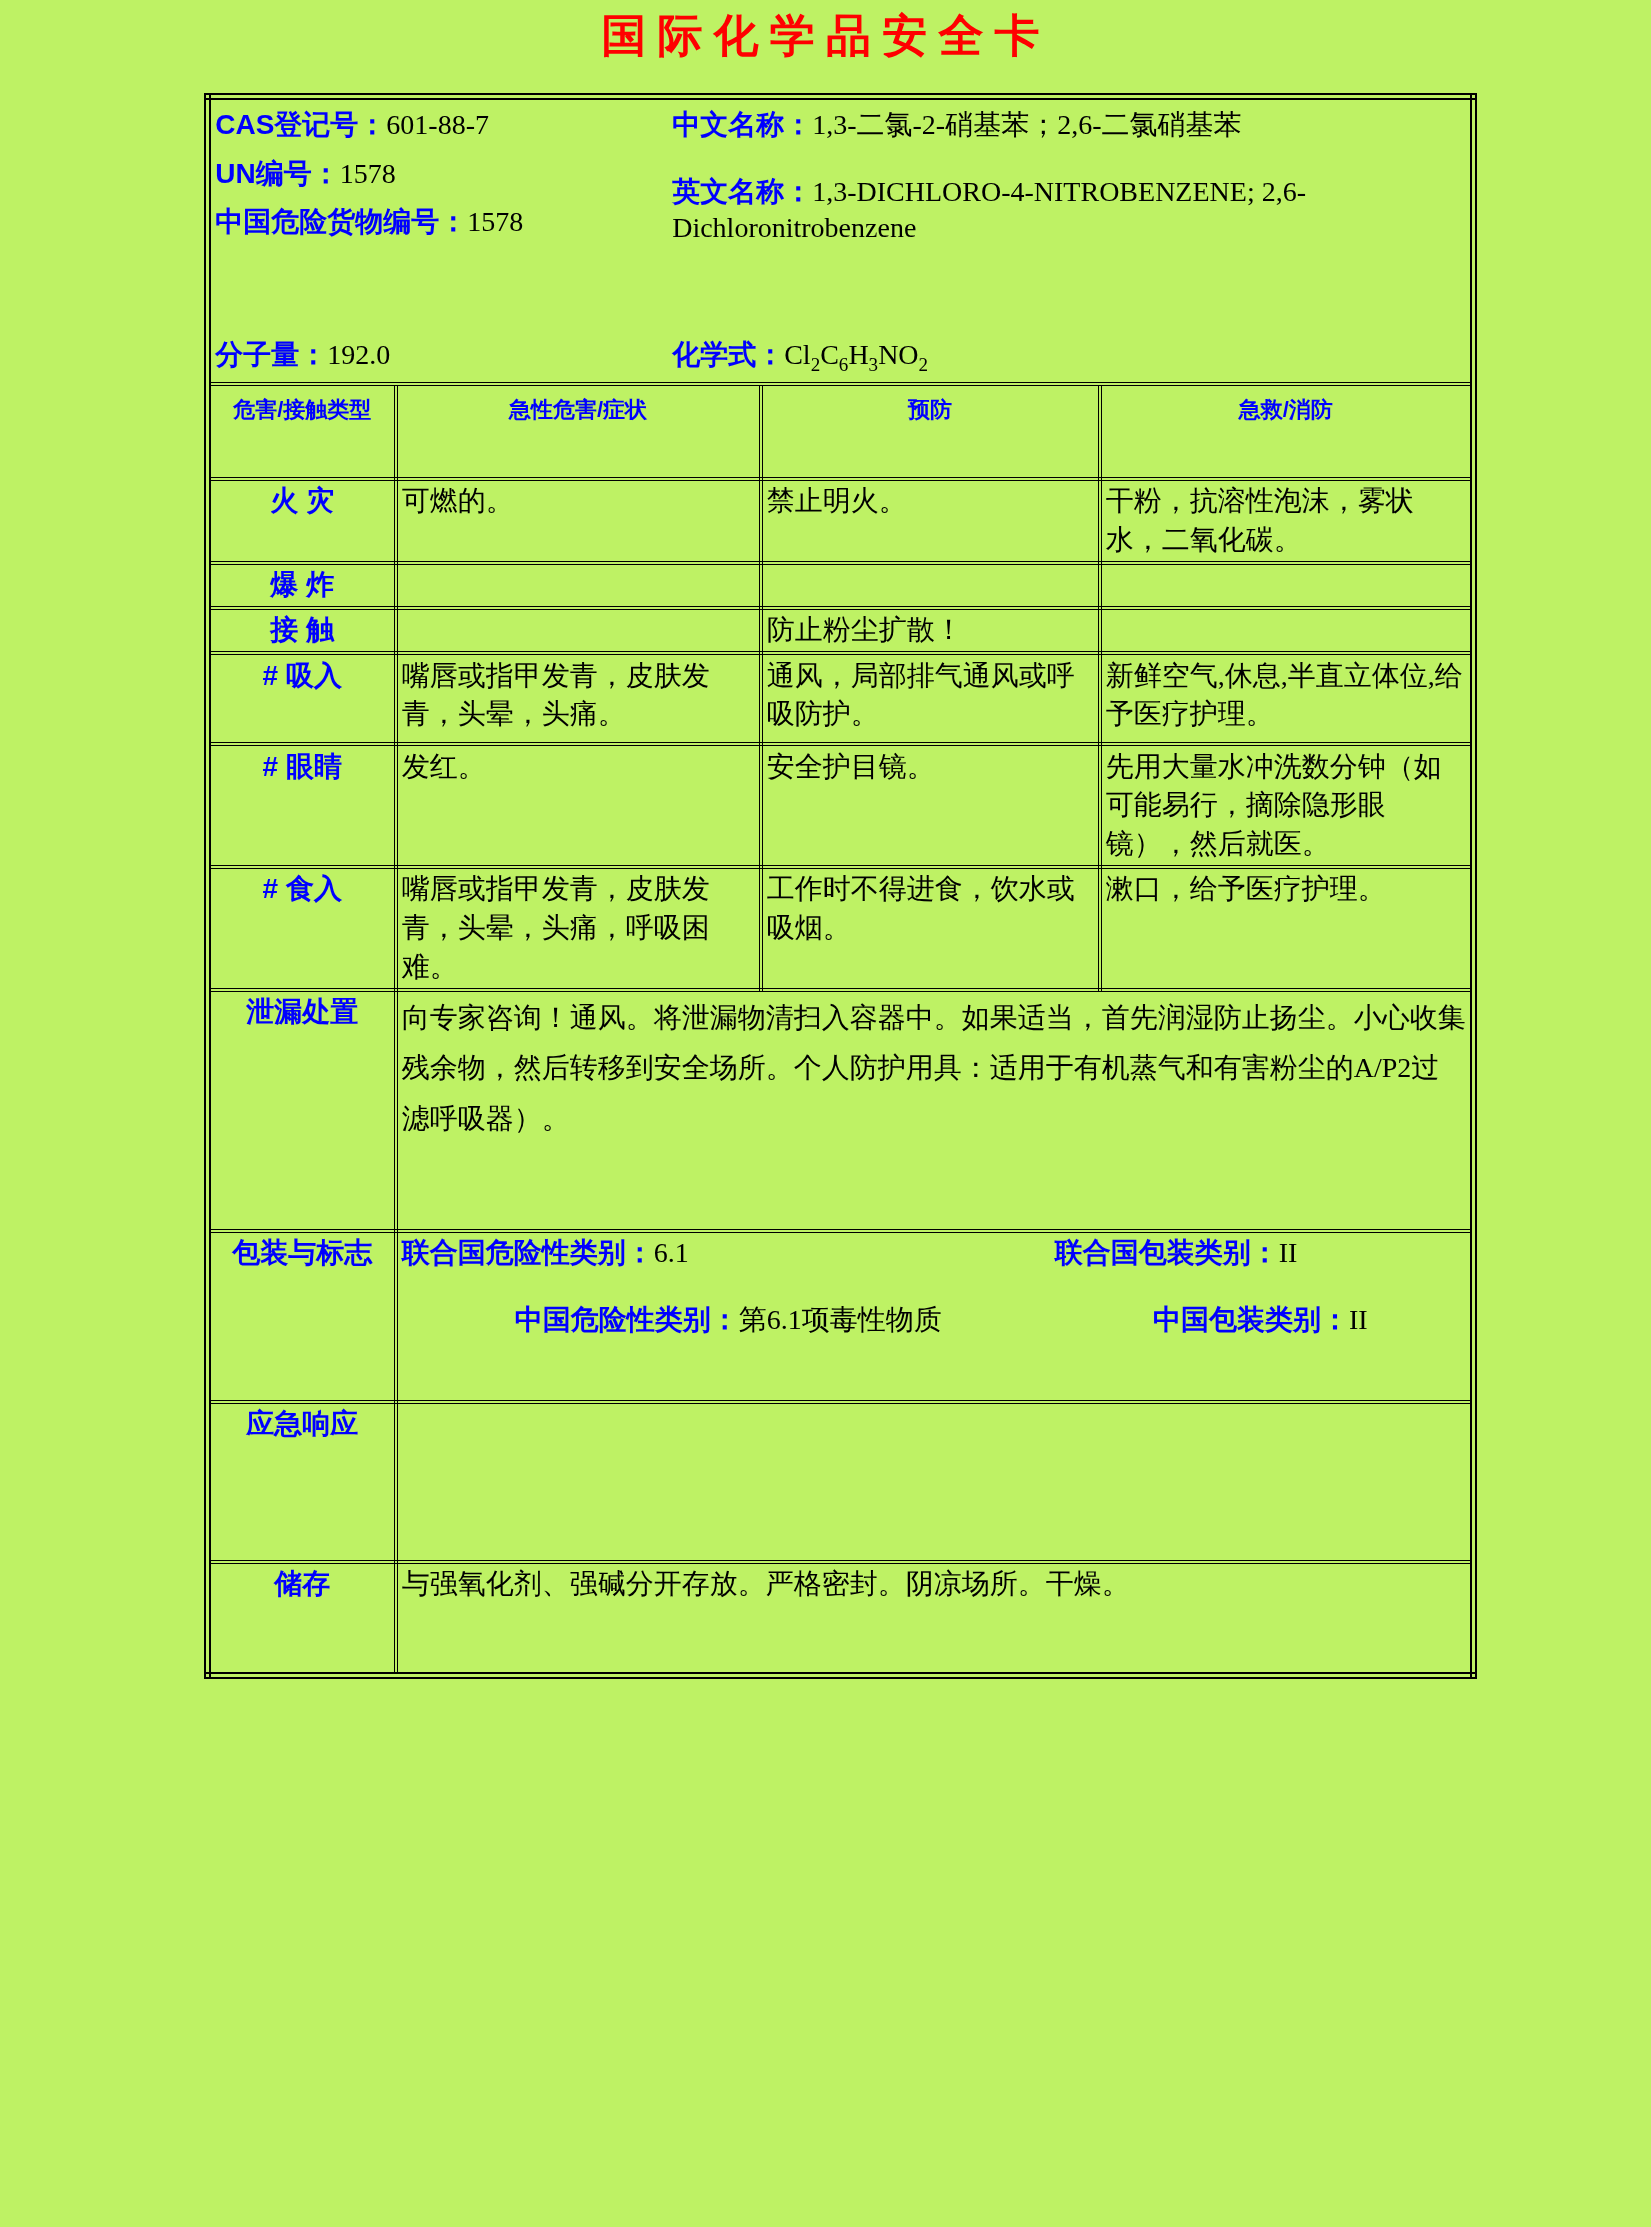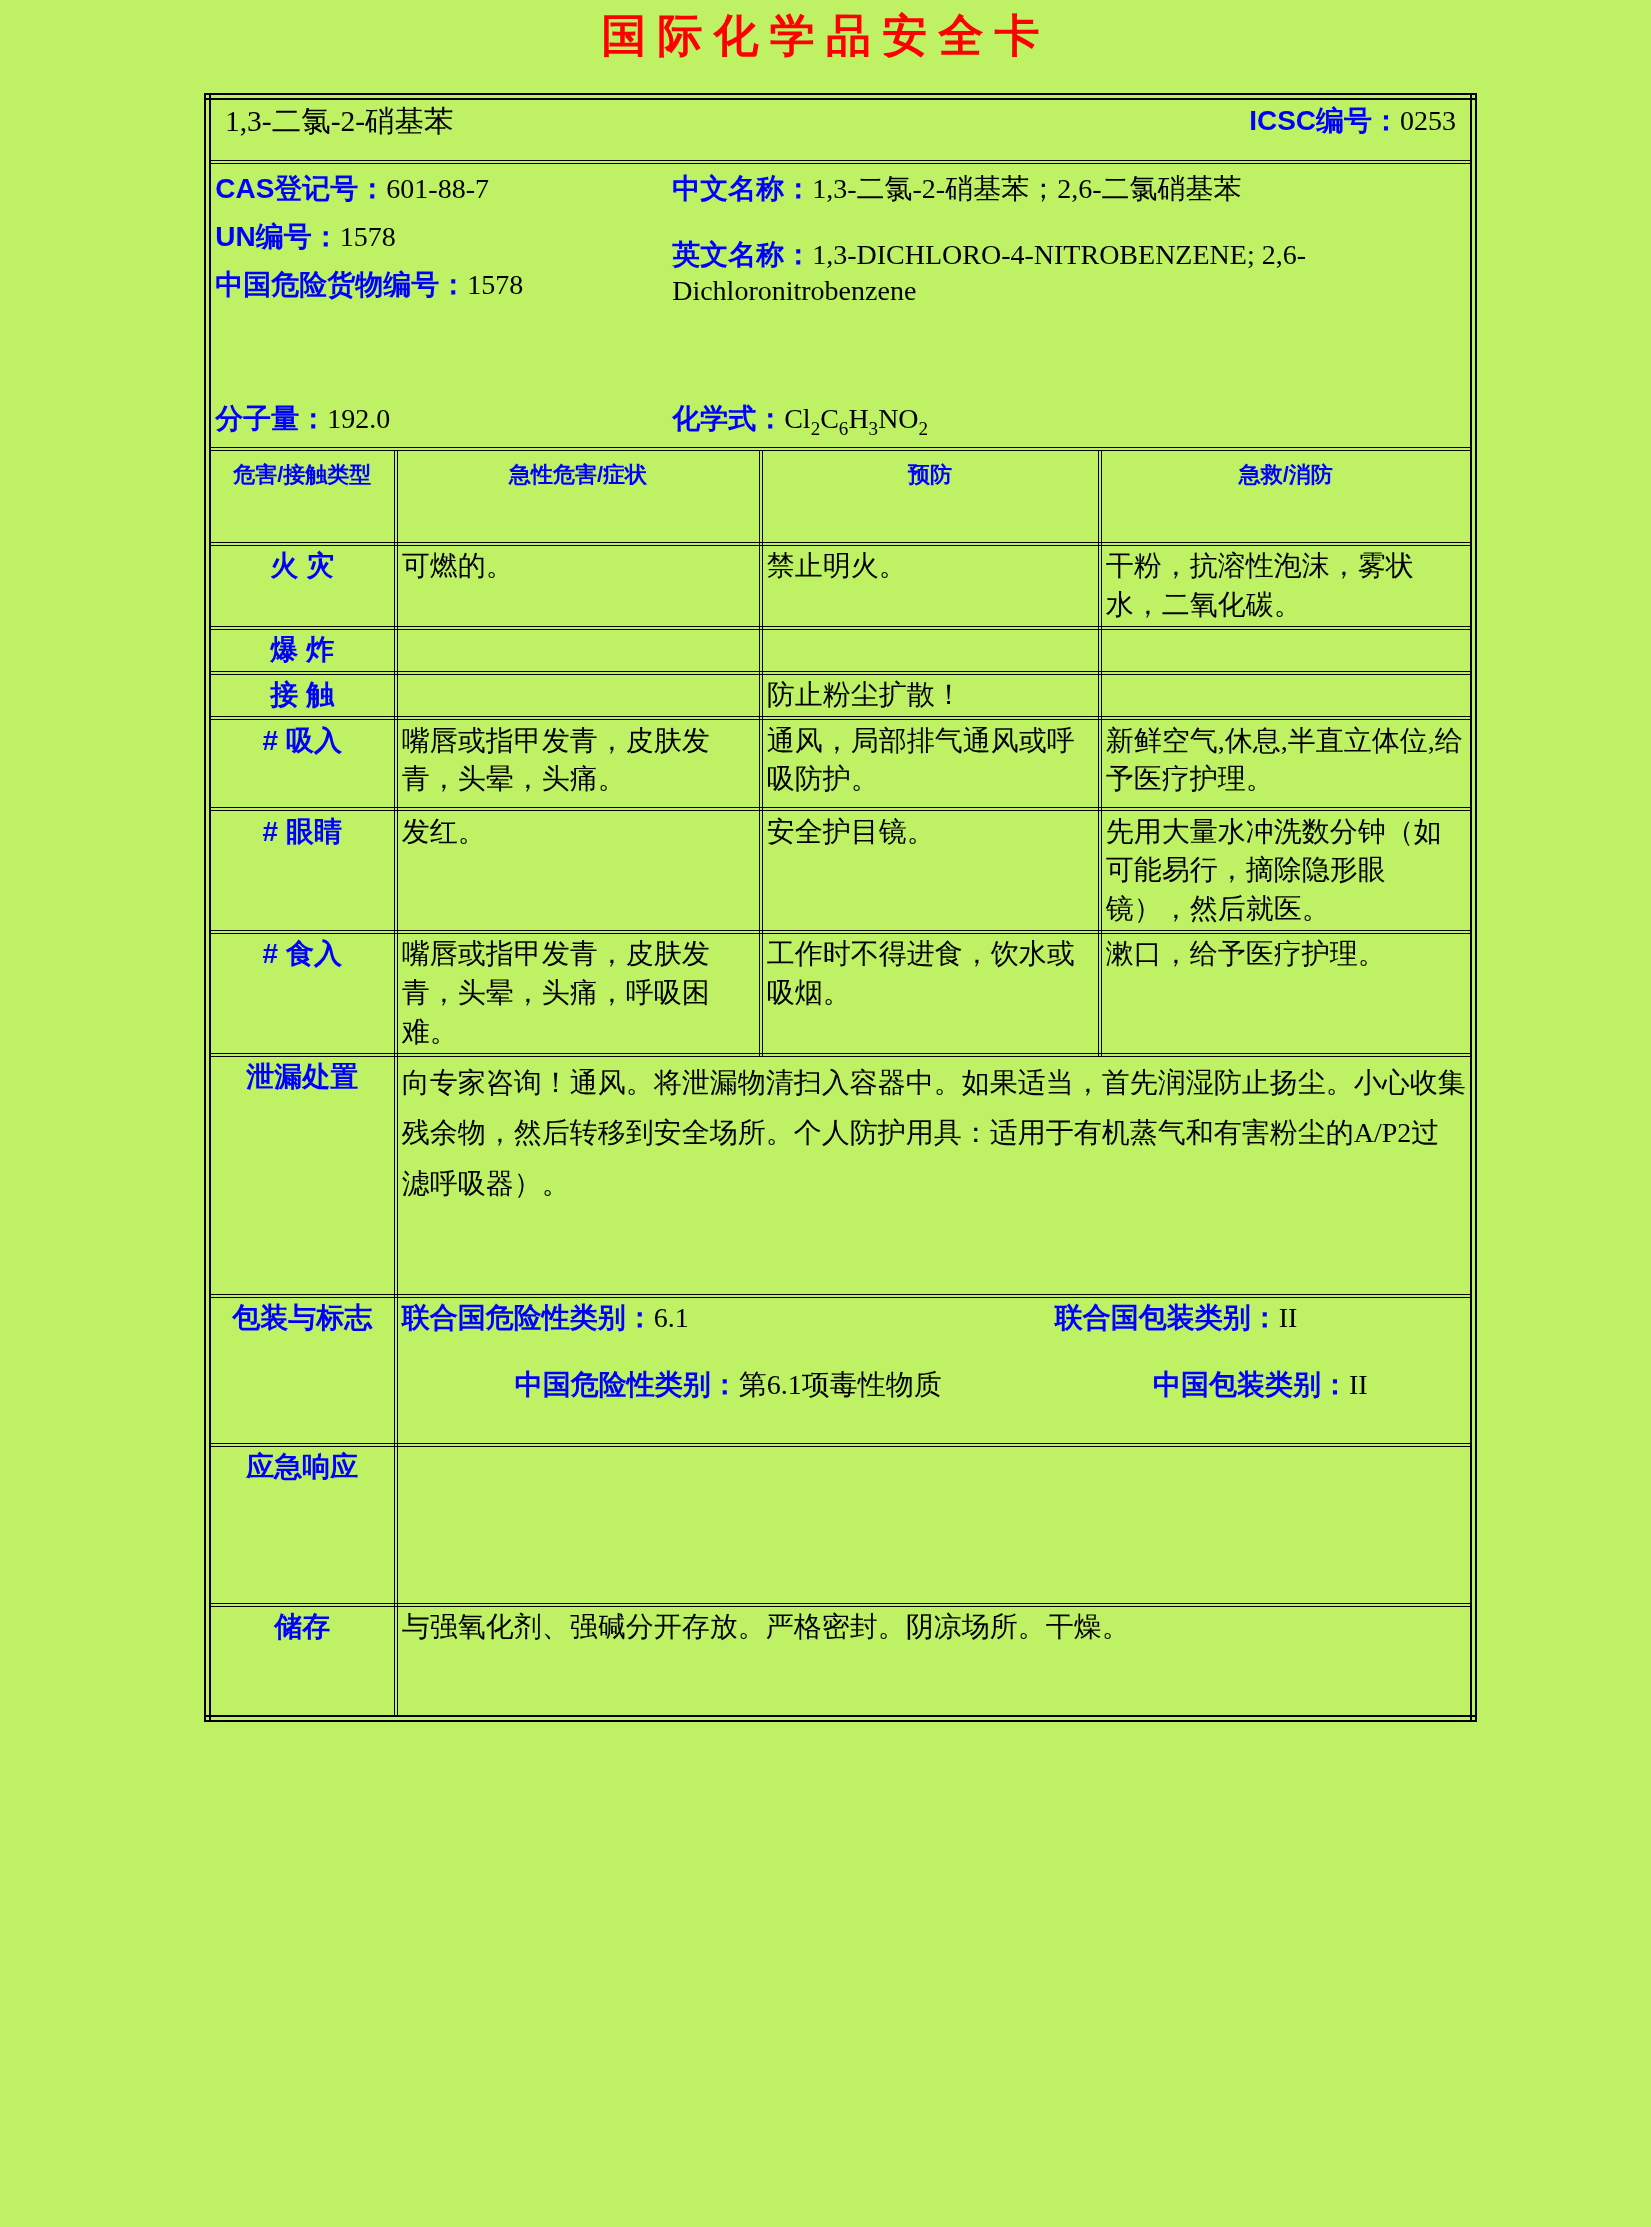--- a/index.html
+++ b/index.html
@@ -46,21 +46,21 @@
   tr.r-info     {height:287px;}
   tr.r-head     {height:95px;}
   tr.r-fire     {height:78px;}
   tr.r-expl     {height:42px;}
   tr.r-cont     {height:41px;}
   tr.r-inhale   {height:91px;}
   tr.r-skin     {height:114px;}
   tr.r-eye      {height:113px;}
   tr.r-ingest   {height:117px;}
   tr.r-spill    {height:241px;}
-  tr.r-pack     {height:149px;margin-top:8px;}
+  tr.r-pack     {height:171px;margin-top:8px;}
   tr.r-emerg    {height:160px;}
   tr.r-store    {height:114px;}
 
   
   td.name-cell{vertical-align:middle;}
   .row1{display:flex;align-items:center;justify-content:space-between;padding:0 9.8px;}
   .row1 .subst{font-size:29.5px;}
   .row1 .icsc .lb{font-size:28px;}
 
   
@@ -104,28 +104,20 @@
 
   <table class="card">
     <colgroup>
       <col style="width:188px">
         <col style="width:365px">
         <col style="width:339px">
         <col style="width:374px">
     </colgroup>
 
     <tbody>
-        <tr class="r-name">
-      <td colspan="4" class="name-cell">
-        <div class="row1">
-          <span class="subst">1,3-二氯-2-硝基苯</span>
-          <span class="icsc"><span class="lb">ICSC编号：</span><span>0253</span></span>
-        </div>
-      </td>
-    </tr>
 
     <tr class="r-info">
       <td colspan="4" class="info-cell">
         <div class="info-top">
           <div class="info-left">
             <div><span class="lb">CAS登记号：</span><span>601-88-7</span></div>
             <div><span class="lb">UN编号：</span><span>1578</span></div>
             <div><span class="lb">中国危险货物编号：</span><span>1578</span></div>
           </div>
           <div class="info-right">

